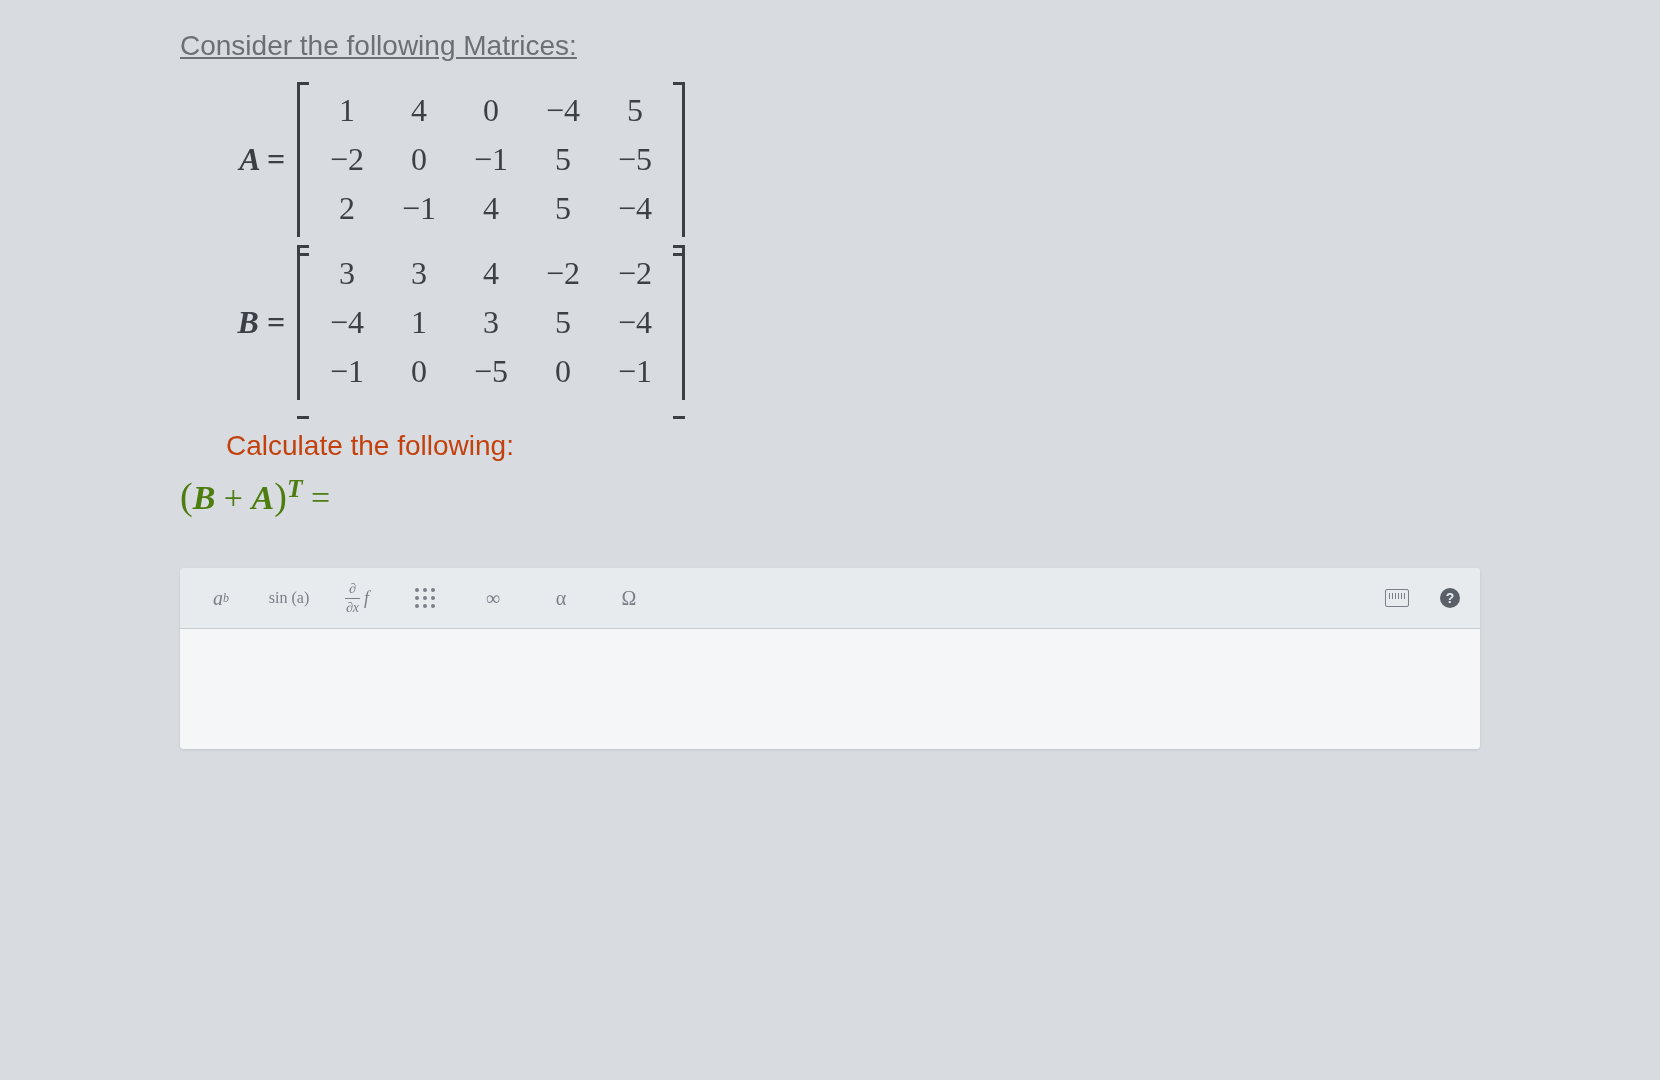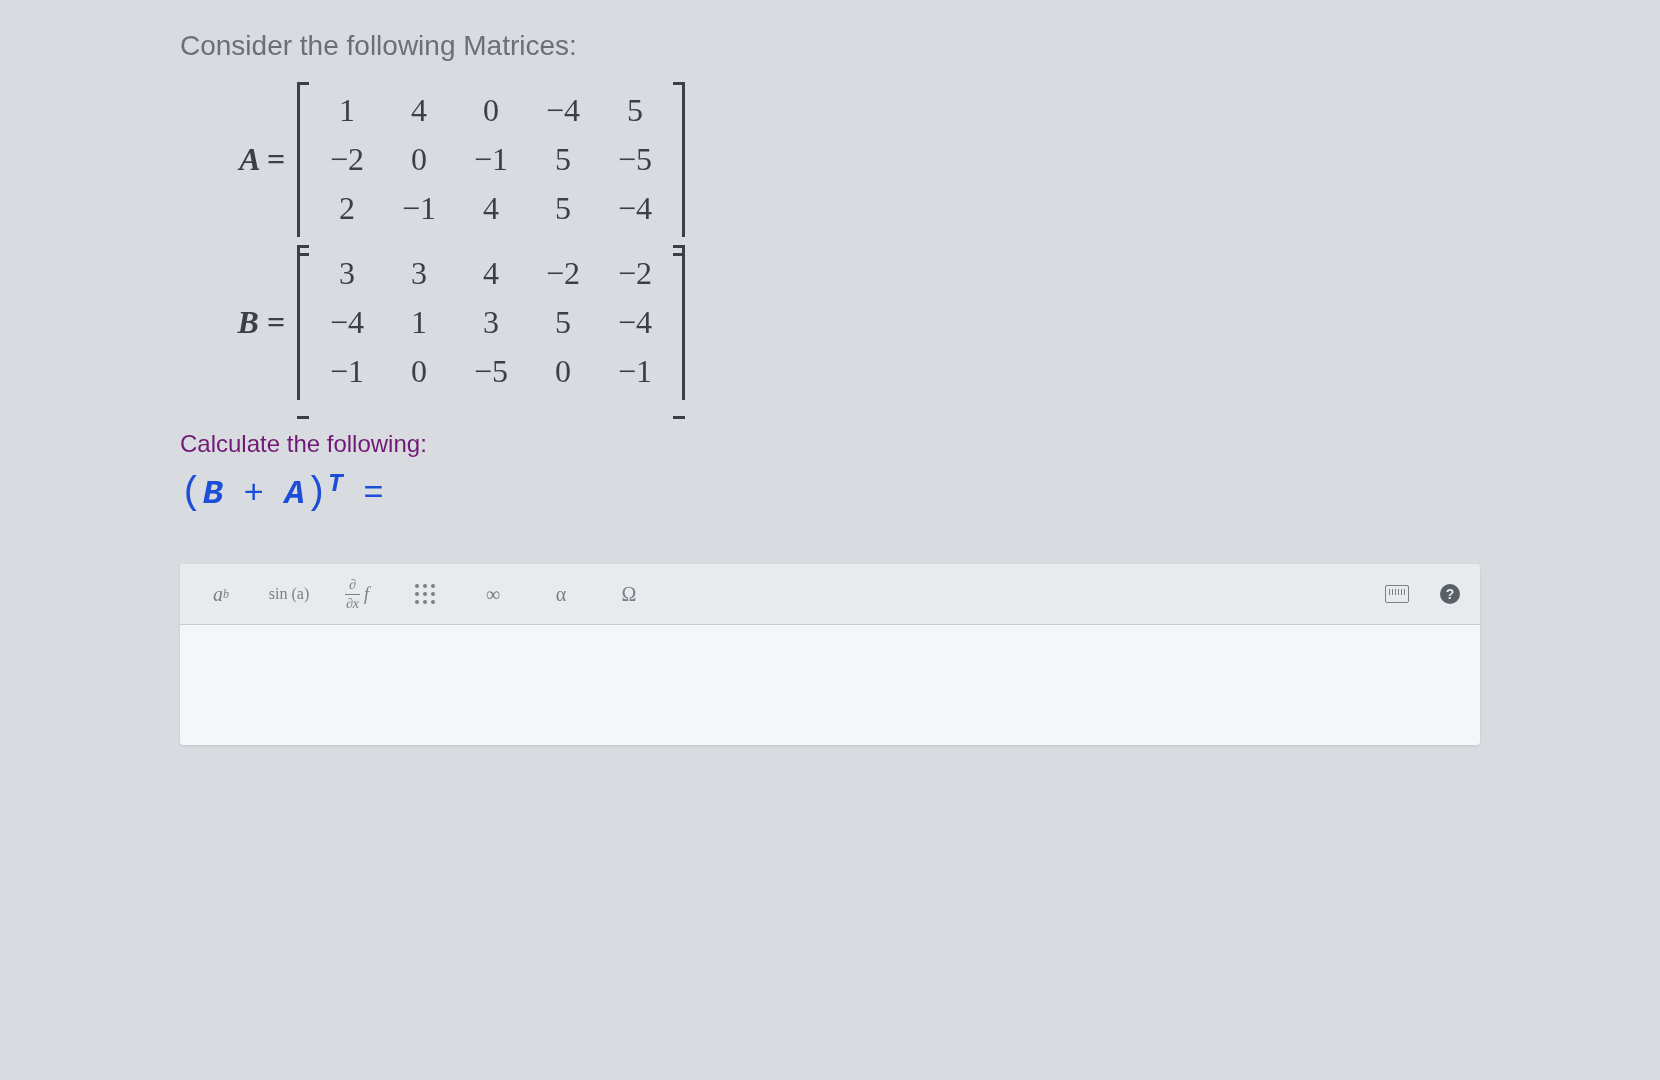--- a/index.html
+++ b/index.html
@@ -8,20 +8,21 @@
       background: #d8dce0;
       width: 1660px;
       height: 1080px;
       padding: 30px 180px;
       color: #4a5055;
     }
     .prompt {
       font-size: 28px;
       color: #6b7075;
       margin-bottom: 20px;
+      text-decoration: underline;
     }
     .matrices {
       padding-left: 40px;
       margin-bottom: 30px;
     }
     .matrix-row-display {
       display: flex;
       align-items: center;
       font-family: 'Times New Roman', serif;
       font-size: 32px;
@@ -68,29 +69,30 @@
       gap: 12px 36px;
       padding: 10px 18px;
     }
     .mcell {
       text-align: center;
       min-width: 36px;
     }
     .matrix-a { --bh: 174px; margin-bottom: 8px; }
     .matrix-b { --bh: 174px; }
     .calc-prompt {
-      font-size: 24px;
-      color: #701a75;
+      font-size: 28px;
+      color: #c2410c;
       margin-top: 30px;
       margin-bottom: 12px;
+      margin-left: 46px;
     }
     .formula {
-      font-family: Liberation Mono, monospace;
+      font-family: Liberation Serif, serif;
       font-size: 34px;
-      color: #1d4ed8;
+      color: #4d7c0f;
       margin-bottom: 50px;
     }
     .formula .paren { font-size: 38px; }
     .formula .var { font-style: italic; font-weight: bold; }
     .formula sup { font-size: 0.75em; font-style: italic; font-weight: bold; }
     .editor {
       background: #e8ebee;
       border-radius: 4px;
       overflow: hidden;
       box-shadow: 0 1px 3px rgba(0,0,0,0.1);

